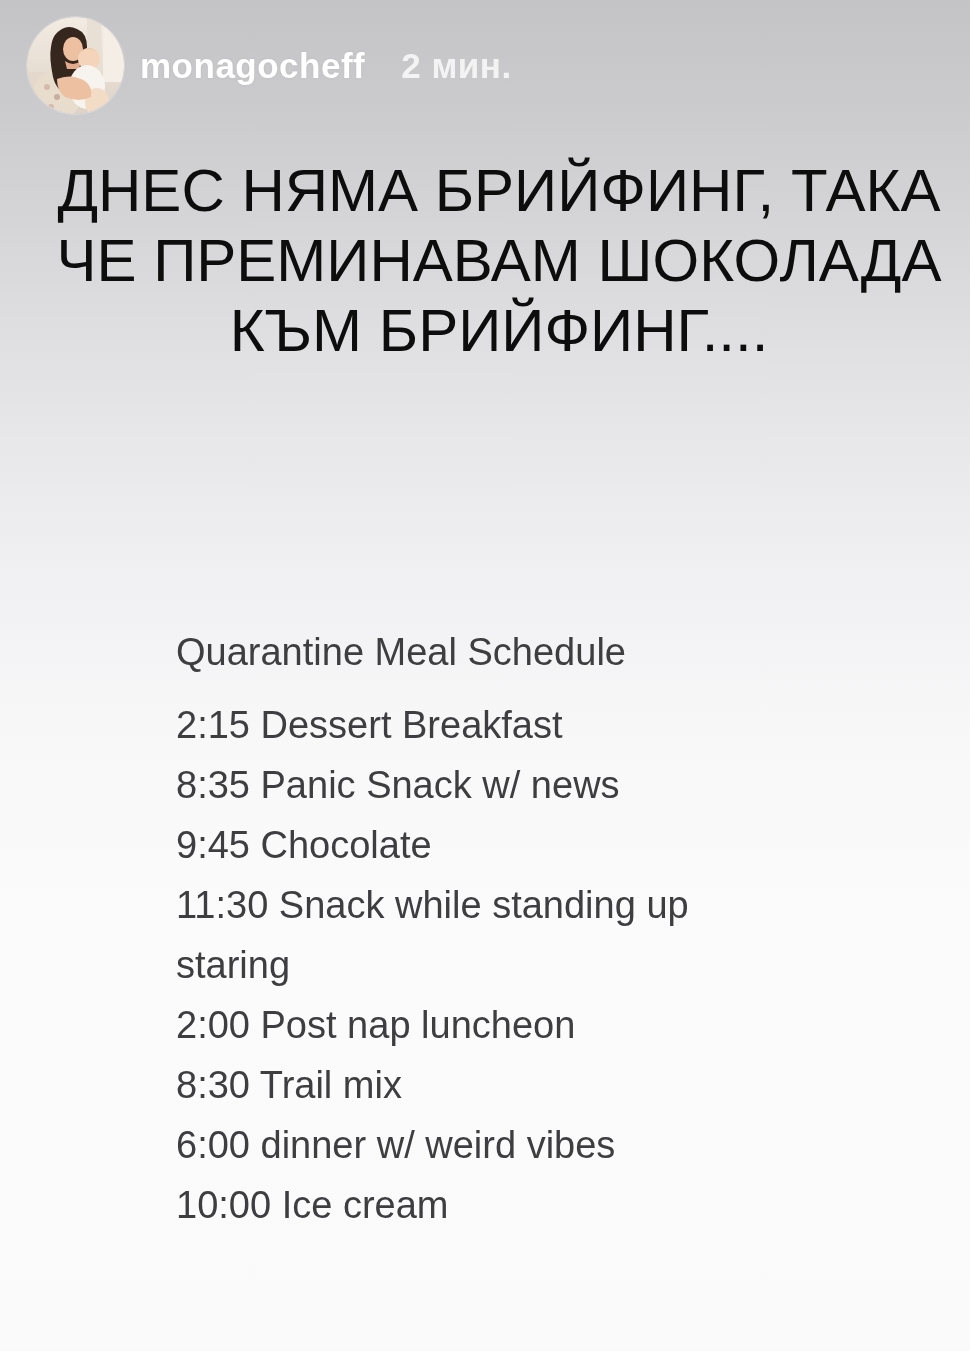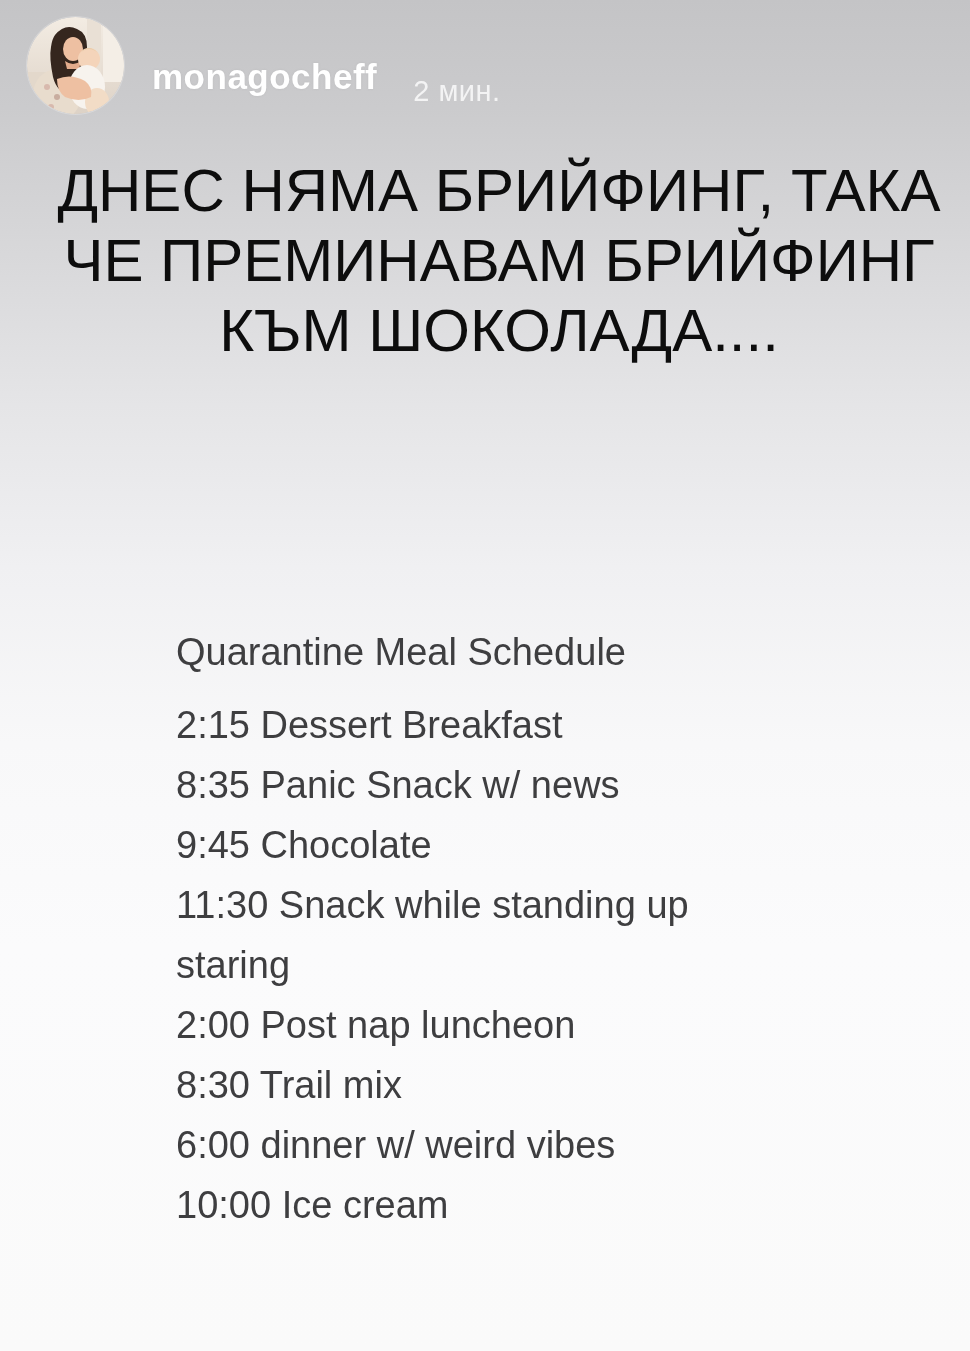--- a/index.html
+++ b/index.html
@@ -31,38 +31,37 @@
     position: absolute;
     left: 27px; top: 17px;
     width: 97px; height: 97px;
     border-radius: 50%;
     overflow: hidden;
     box-shadow: 0 0 0 1px rgba(255,255,255,0.25);
   }
   .avatar svg { display: block; width: 100%; height: 100%; }
   .header-text {
     position: absolute;
-    left: 152px; top: 46px;
+    left: 140px; top: 46px;
     display: flex;
-    align-items: center;
+    align-items: flex-start;
   }
   .username {
     font-size: 35px;
     font-weight: bold;
     color: #ffffff;
     letter-spacing: 0.5px;
     text-shadow: 0 0 2px rgba(160,160,160,0.35);
   }
   .timestamp {
     margin-left: 36px;
-    font-size: 29px;
-    font-weight: normal;
+    font-size: 35px;
+    font-weight: bold;
     color: rgba(255,255,255,0.78);
     letter-spacing: 0.5px;
-    margin-top: 29px;
   }
 
   
   .caption {
     position: absolute;
     top: 156px;
     left: 0;
     width: 970px;
     text-align: center;
     font-size: 60px;
@@ -132,22 +131,22 @@
       </svg>
     </div>
     <div class="header-text">
       <span class="username">monagocheff</span>
       <span class="timestamp">2 мин.</span>
     </div>
   </div>
 
   <div class="caption">
     <div class="caption-line">ДНЕС НЯМА БРИЙФИНГ, ТАКА</div>
-    <div class="caption-line">ЧЕ ПРЕМИНАВАМ БРИЙФИНГ</div>
-    <div class="caption-line">КЪМ ШОКОЛАДА....</div>
+    <div class="caption-line">ЧЕ ПРЕМИНАВАМ ШОКОЛАДА</div>
+    <div class="caption-line">КЪМ БРИЙФИНГ....</div>
   </div>
 
   <div class="schedule">
     <div class="schedule-title">Quarantine Meal Schedule</div>
     <div class="schedule-line">2:15 Dessert Breakfast</div>
     <div class="schedule-line">8:35 Panic Snack w/ news</div>
     <div class="schedule-line">9:45 Chocolate</div>
     <div class="schedule-line">11:30 Snack while standing up</div>
     <div class="schedule-line">staring</div>
     <div class="schedule-line">2:00 Post nap luncheon</div>

